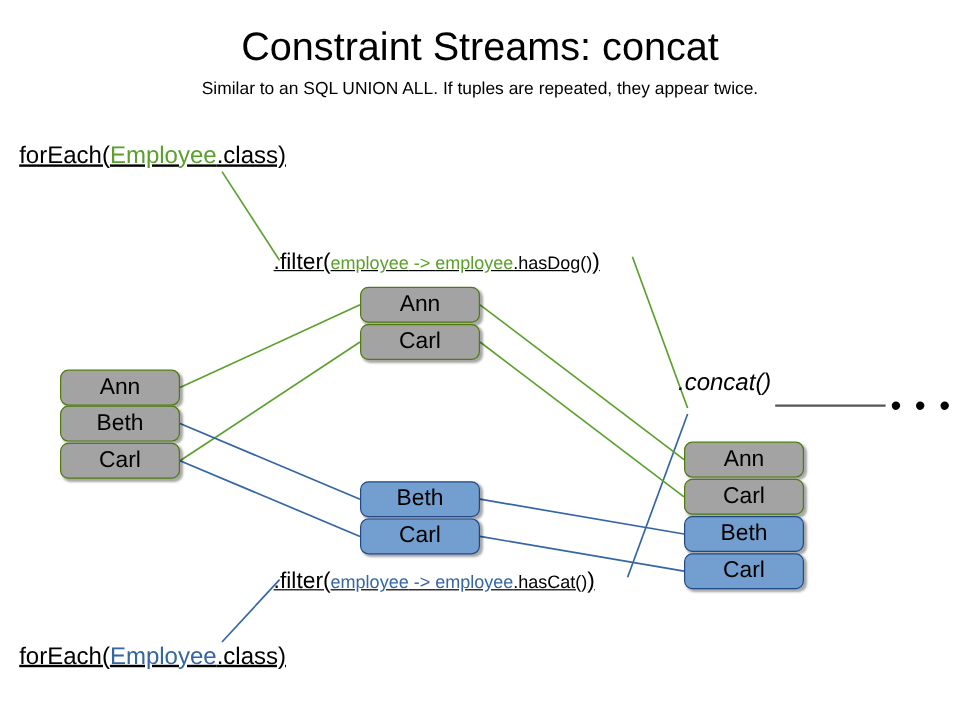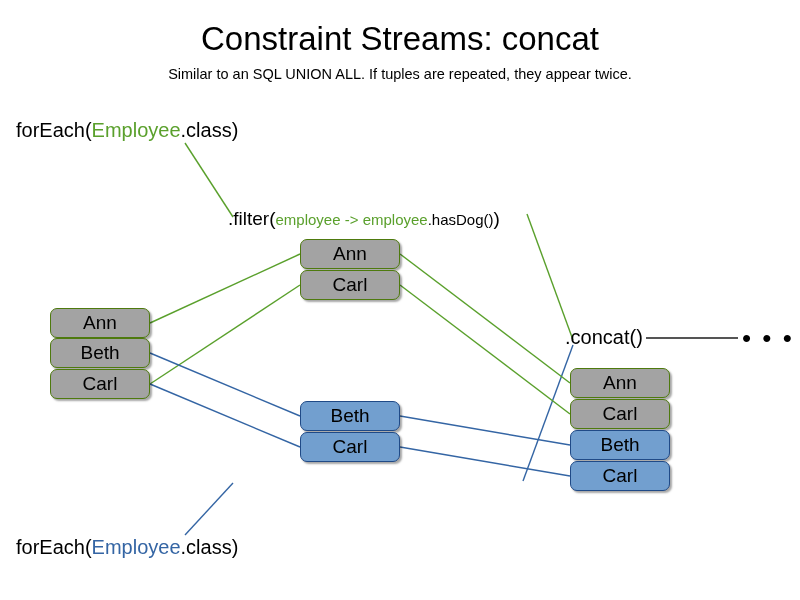--- a/index.html
+++ b/index.html
@@ -46,20 +46,21 @@
     font-size: 14.5px;
     color: #000000;
     white-space: nowrap;
   }
   .code-label {
     position: absolute;
     font-size: 20px;
     color: #000000;
     white-space: nowrap;
     line-height: 1;
+    text-decoration: underline;
   }
   .code-label.small {
     font-size: 19px;
   }
   .tok-green { color: #5aa02c; }
   .tok-blue  { color: #3465a4; }
   .tok-black { color: #000000; }
   .frag-small { font-size: 15px; }
 
   .node {
@@ -132,26 +133,29 @@
   <div class="subtitle">Similar to an SQL UNION ALL. If tuples are repeated, they appear twice.</div>
 
   <div class="code-label" style="left:16px; top:120px;">
     <span class="tok-black">forEach(</span><span class="tok-green">Employee</span><span class="tok-black">.class)</span>
   </div>
 
   <div class="code-label small" style="left:228px; top:209px;">
     <span class="tok-black">.filter(</span><span class="tok-green frag-small">employee</span><span class="tok-green frag-small"> -&gt; </span><span class="tok-green frag-small">employee</span><span class="tok-black frag-small">.hasDog()</span><span class="tok-black">)</span>
   </div>
 
+  <div class="code-label small" style="left:228px; top:475px;">
+    <span class="tok-black">.filter(</span><span class="tok-blue frag-small">employee</span><span class="tok-blue frag-small"> -&gt; </span><span class="tok-blue frag-small">employee</span><span class="tok-black frag-small">.hasCat()</span><span class="tok-black">)</span>
+  </div>
 
   <div class="code-label" style="left:16px; top:537px;">
     <span class="tok-black">forEach(</span><span class="tok-blue">Employee</span><span class="tok-black">.class)</span>
   </div>
 
-  <div class="concat-label" style="left:565px; top:326px;">.concat()</div>
+  <div class="concat-label" style="left:565px; top:308px;font-style:italic;">.concat()</div>
   <div class="ellipsis" style="left:742px; top:323px;">• • •</div>
 
   <div class="node green" style="left:50px; top:308px;">
     <span>Ann</span>
   </div>
   <div class="node green" style="left:50px; top:338px;">
     <span>Beth</span>
   </div>
   <div class="node green" style="left:50px; top:369px;">
     <span>Carl</span>

